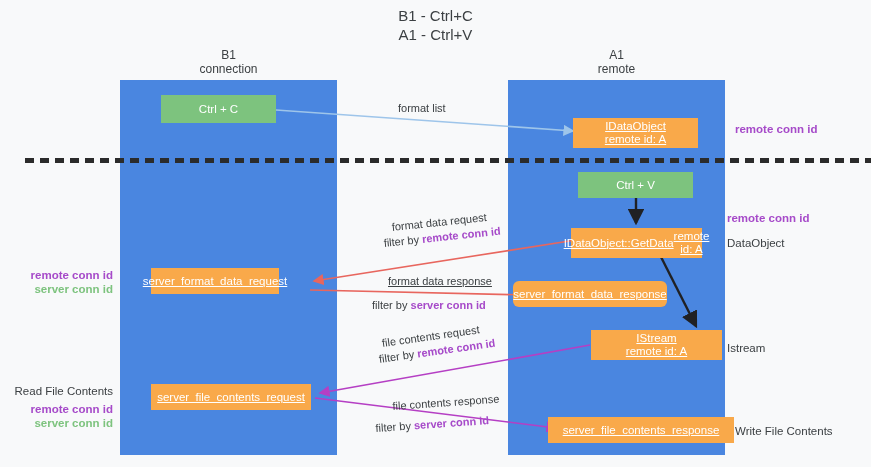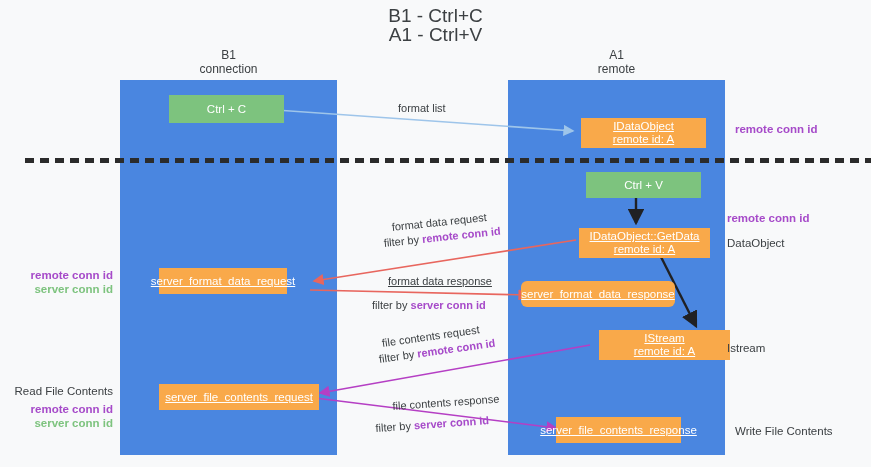--- a/index.html
+++ b/index.html
@@ -9,38 +9,37 @@
     font-family:"Liberation Sans", sans-serif;
     overflow:hidden;
     position:relative;
     color:#3c4043;
   }
   #stage{position:absolute;left:0;top:0;width:871px;height:467px;}
 
   
   .title{
     position:absolute;left:0;top:6px;width:871px;
-    text-align:center;font-size:19px;line-height:19px;color:#3c4043;
+    text-align:center;font-size:15px;line-height:19px;color:#3c4043;
   }
 
   
   .col-head{
     position:absolute;text-align:center;font-size:12px;line-height:14px;color:#3c4043;
   }
 
   
   .lane{position:absolute;background:#4a86e0;}
 
   
   .box{
     position:absolute;box-sizing:border-box;
     display:flex;align-items:center;justify-content:center;
     text-align:center;color:#ffffff;font-size:11.5px;line-height:13px;
     padding:2px 12px;
-    margin-left:8px;
   }
   .box.green{background:#7dc37e;}
   .box.orange{background:#f9a94a;text-decoration:underline;}
 
   
   .side{
     position:absolute;font-size:11.5px;line-height:14px;color:#3c4043;
     white-space:nowrap;
   }
   .side.right{text-align:left;}
@@ -134,35 +133,35 @@
 
   <div class="box orange" style="left:573px;top:118px;width:125px;height:30px;flex-direction:column;">
     <span>IDataObject</span>
     <span>remote id: A</span>
   </div>
 
   <div class="box green" style="left:578px;top:172px;width:115px;height:26px;">
     <span>Ctrl + V</span>
   </div>
 
-  <div class="box orange" style="left:571px;top:228px;width:131px;height:30px;flex-direction:column;">
+  <div class="box orange" style="left:571px;top:228px;width:131px;height:30px;flex-direction:row;">
     <span>IDataObject::GetData</span>
     <span>remote id: A</span>
   </div>
 
   <div class="box orange" style="left:513px;top:281px;width:154px;height:26px;border-radius:6px;">
     <span>server_format_data_response</span>
   </div>
 
   <div class="box orange" style="left:591px;top:330px;width:131px;height:30px;flex-direction:column;">
     <span>IStream</span>
     <span>remote id: A</span>
   </div>
 
-  <div class="box orange" style="left:548px;top:417px;width:125px;height:26px;">
+  <div class="box orange" style="left:548px;top:417px;width:186px;height:26px;">
     <span>server_file_contents_response</span>
   </div>
 
   <div class="edge-lbl" style="left:398px;top:101px;">
     <span>format list</span>
   </div>
 
   <div class="edge-lbl" style="left:391px;top:220px;transform:rotate(-6deg);transform-origin:left top;">
     <span>format data request</span>
   </div>

